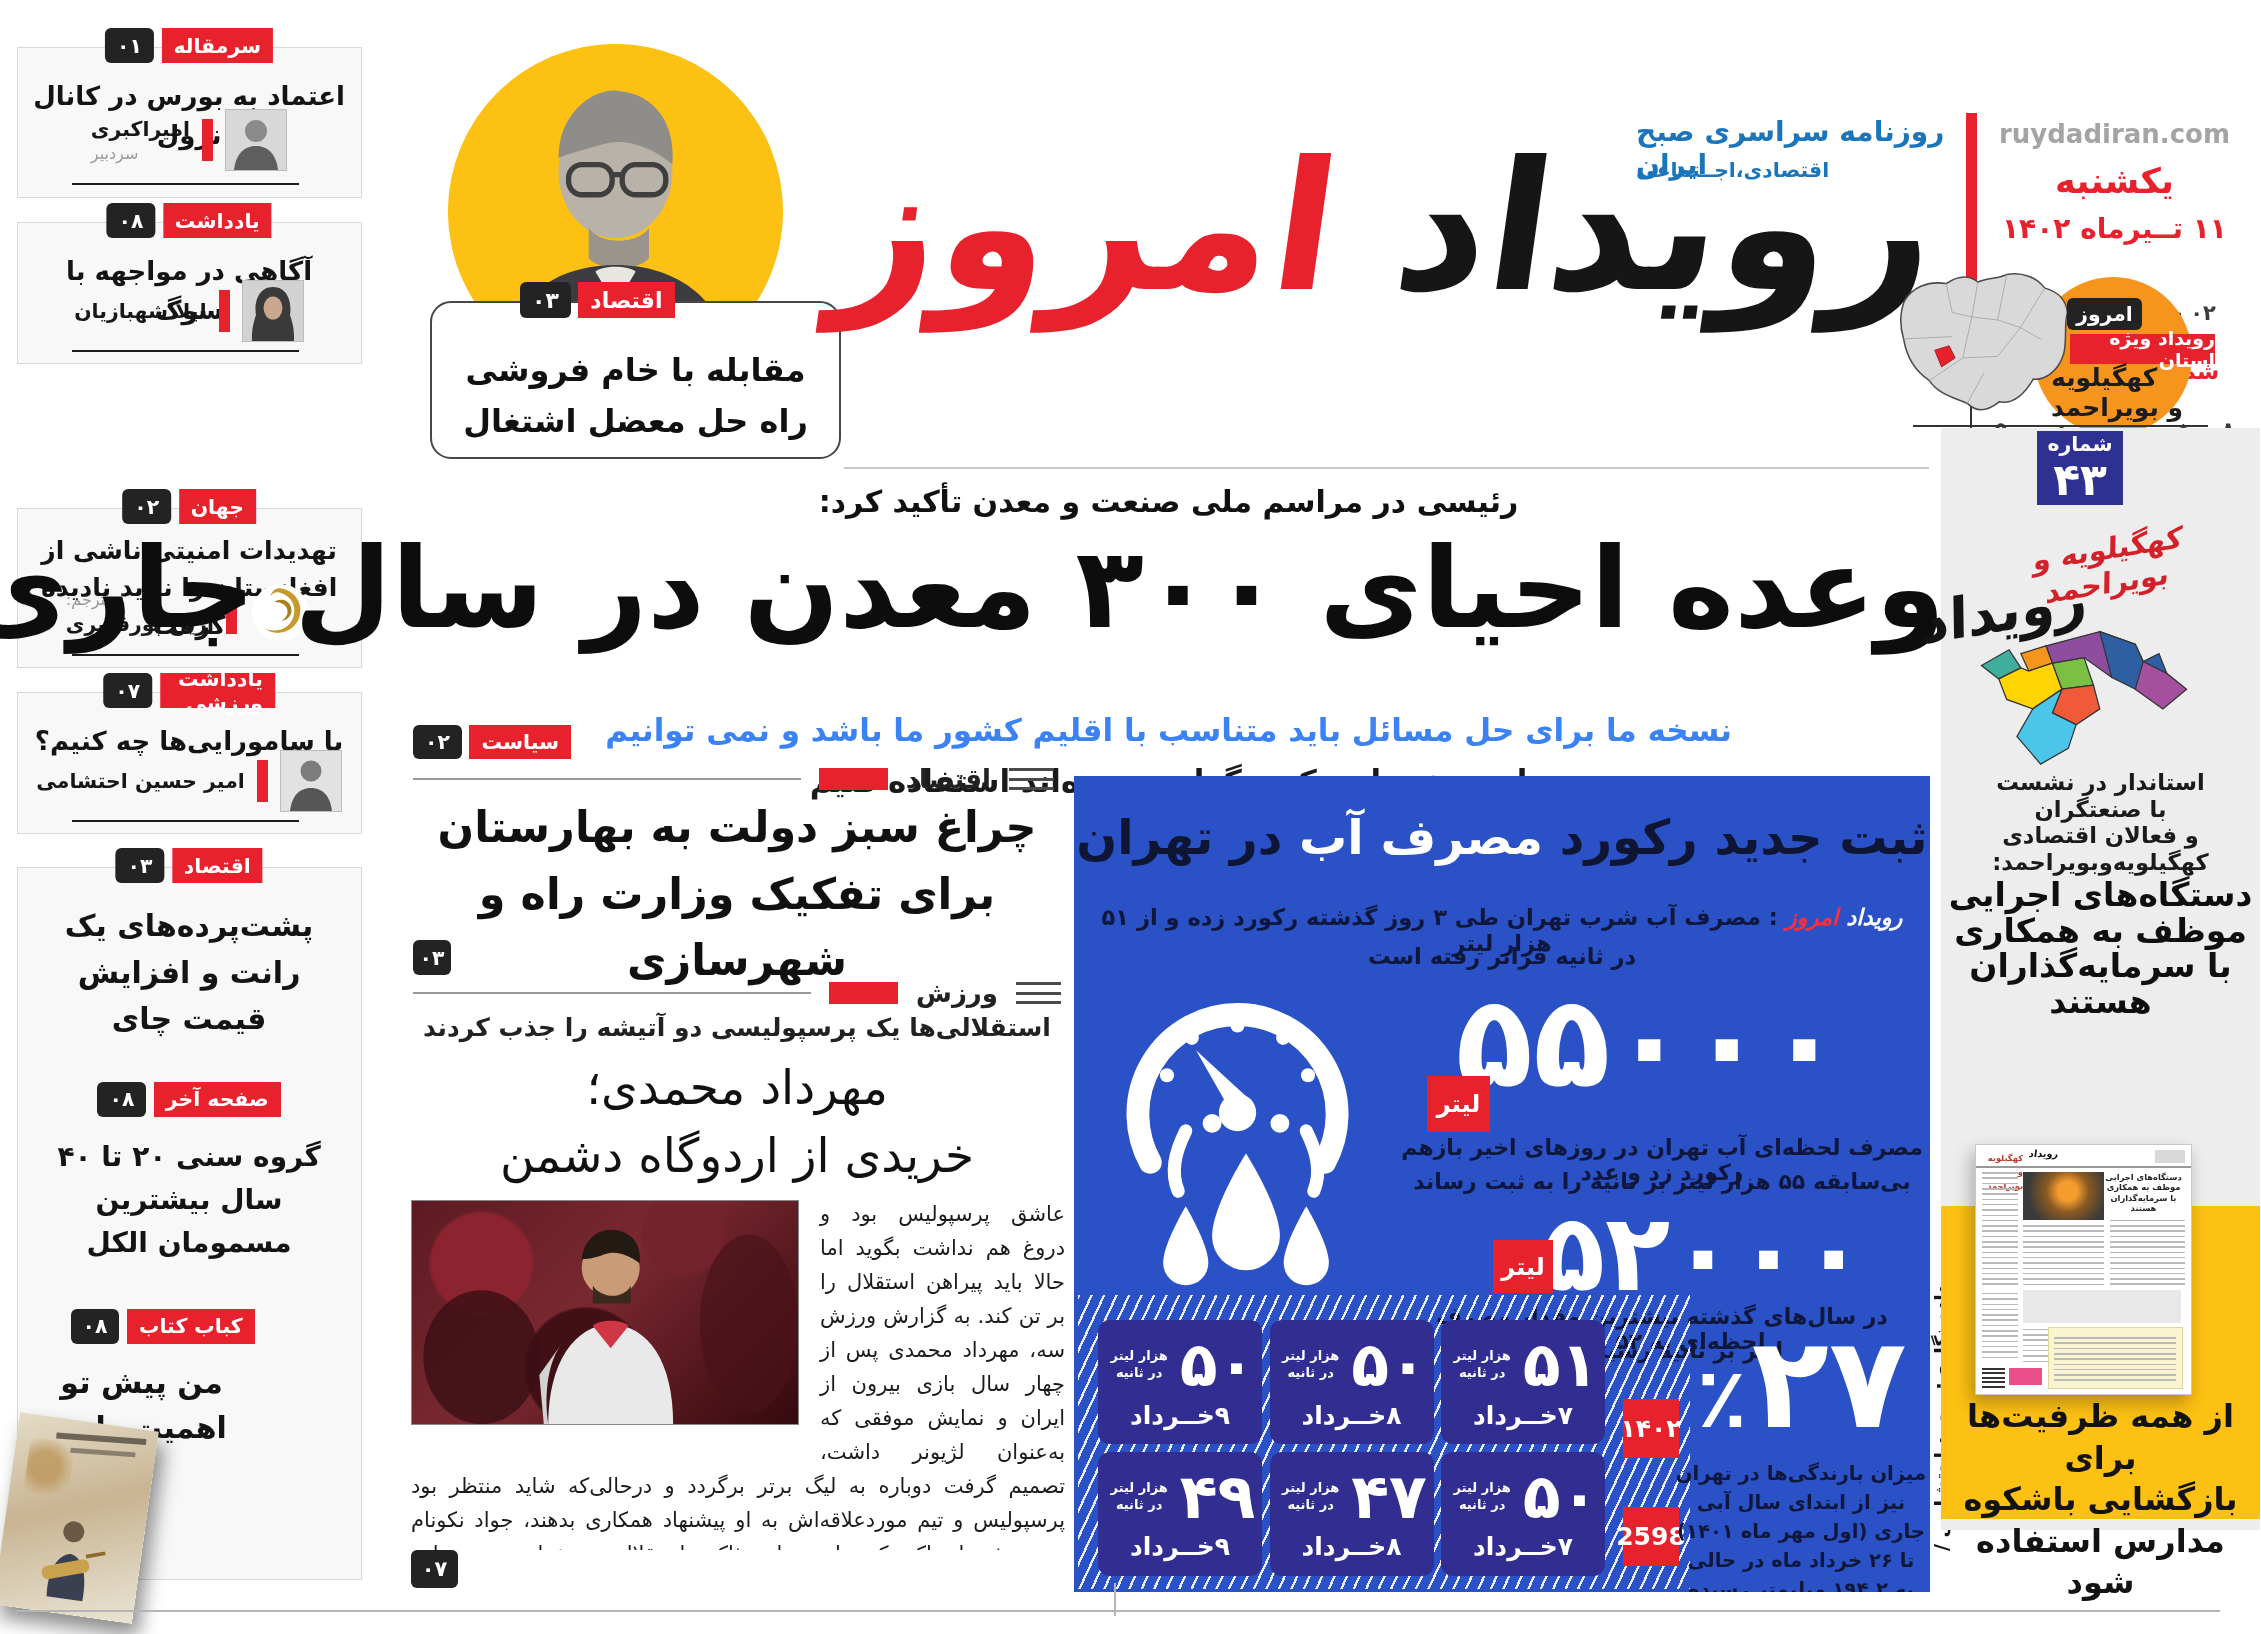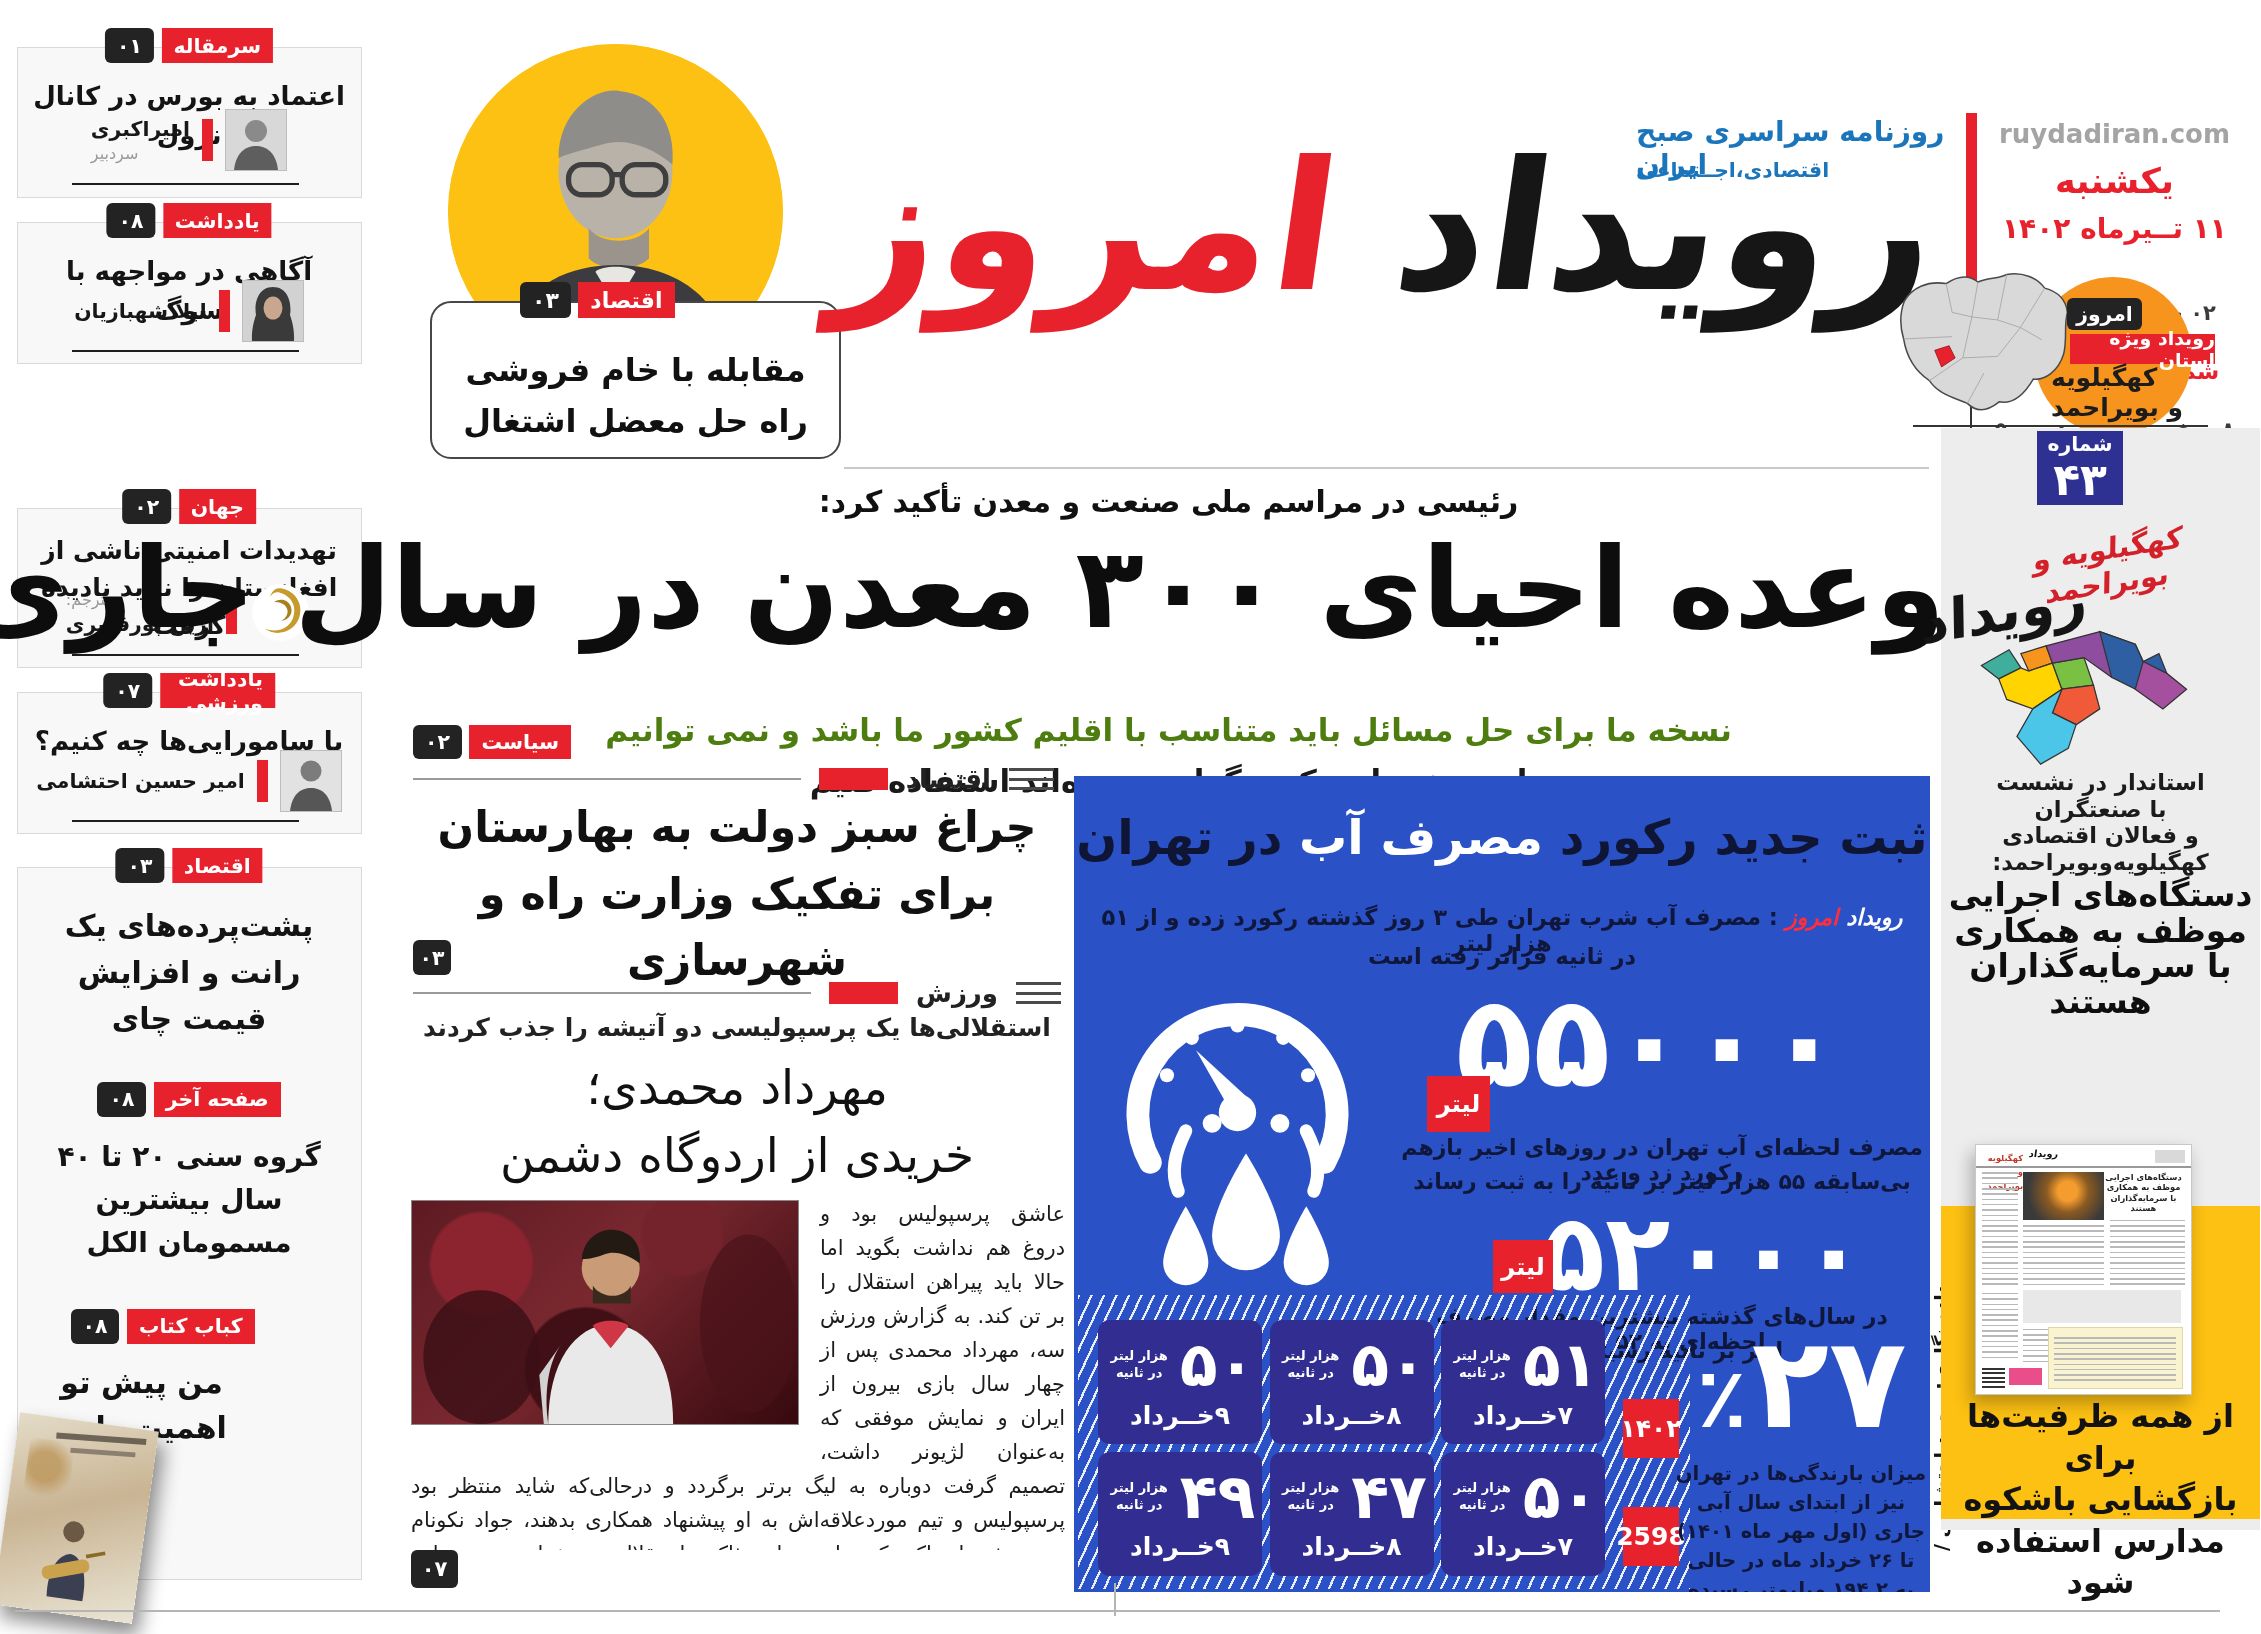--- a/index.html
+++ b/index.html
@@ -241,21 +241,21 @@
     <path d="M70,22 L78,60 M112,20 L104,66 M150,10 L138,70 M200,28 L168,80 M14,95 L78,92 M78,60 L104,66 L138,70 M48,150 L92,120 L138,118 M138,70 L168,80 L196,96 M92,120 L104,66 M138,118 L168,80 M98,180 L120,140" stroke="#a8a8a8" stroke-width="1.2" fill="none"></path>
     <path d="M55,110 L74,104 L82,120 L64,132 Z" fill="#e8222d" stroke="#8c1016" stroke-width="1"></path>
   </svg>
   <div class="abs bdg bdg-black" style="left:2067px;top:298px;width:75px;height:32px;font-size:20.4px;z-index:6;">امروز</div>
   <div class="abs bdg bdg-red" style="left:2070px;top:334px;width:145px;height:30px;font-size:19px;z-index:6;">رویداد ویژه استان</div>
   <div class="abs" style="right:29px;top:363px;width:181px;text-align:left;font-size:25px;font-weight:bold;color:#1c1c1c;z-index:6;">کهگیلویه</div>
   <div class="abs" style="right:29px;top:393px;width:181px;text-align:left;font-size:25px;font-weight:bold;color:#1c1c1c;z-index:6;">و بویراحمد</div>
 
   <div class="abs" style="left:603px;top:484px;width:1131px;text-align:center;font-size:30px;font-weight:bold;">رئیسی در مراسم ملی صنعت و معدن تأکید کرد:</div>
   <div class="abs" style="left:407px;top:523px;width:1538px;text-align:center;font-size:112px;font-weight:bold;white-space:nowrap;letter-spacing:-2.3px;color:#0d0d0d;">وعده احیای ۳۰۰ معدن در سال جاری</div>
-  <div class="abs" style="left:603px;top:712px;width:1131px;text-align:center;font-size:31px;font-weight:bold;color:#4d7c0f;">نسخه ما برای حل مسائل باید متناسب با اقلیم کشور ما باشد و نمی توانیم</div>
+  <div class="abs" style="left:603px;top:712px;width:1131px;text-align:center;font-size:31px;font-weight:bold;color:#3b82f6;">نسخه ما برای حل مسائل باید متناسب با اقلیم کشور ما باشد و نمی توانیم</div>
   <div class="abs" style="left:603px;top:763px;width:1131px;text-align:center;font-size:31px;font-weight:bold;color:#1a1a1a;">از نسخه‌هایی که دیگران پیچیده‌اند استفاده کنیم</div>
   <div class="badge-row abs" style="left:413px;top:725px;">
     <span class="bdg bdg-red" style="height:34px;font-size:20.4px;">سیاست</span>
     <span class="bdg bdg-black" style="height:34px;font-size:20.4px;">۰۲</span>
   </div>
 
   <div class="sec" style="left:413px;top:764px;width:641px;">
     <span class="ham">
         <i></i>
         <i></i>

